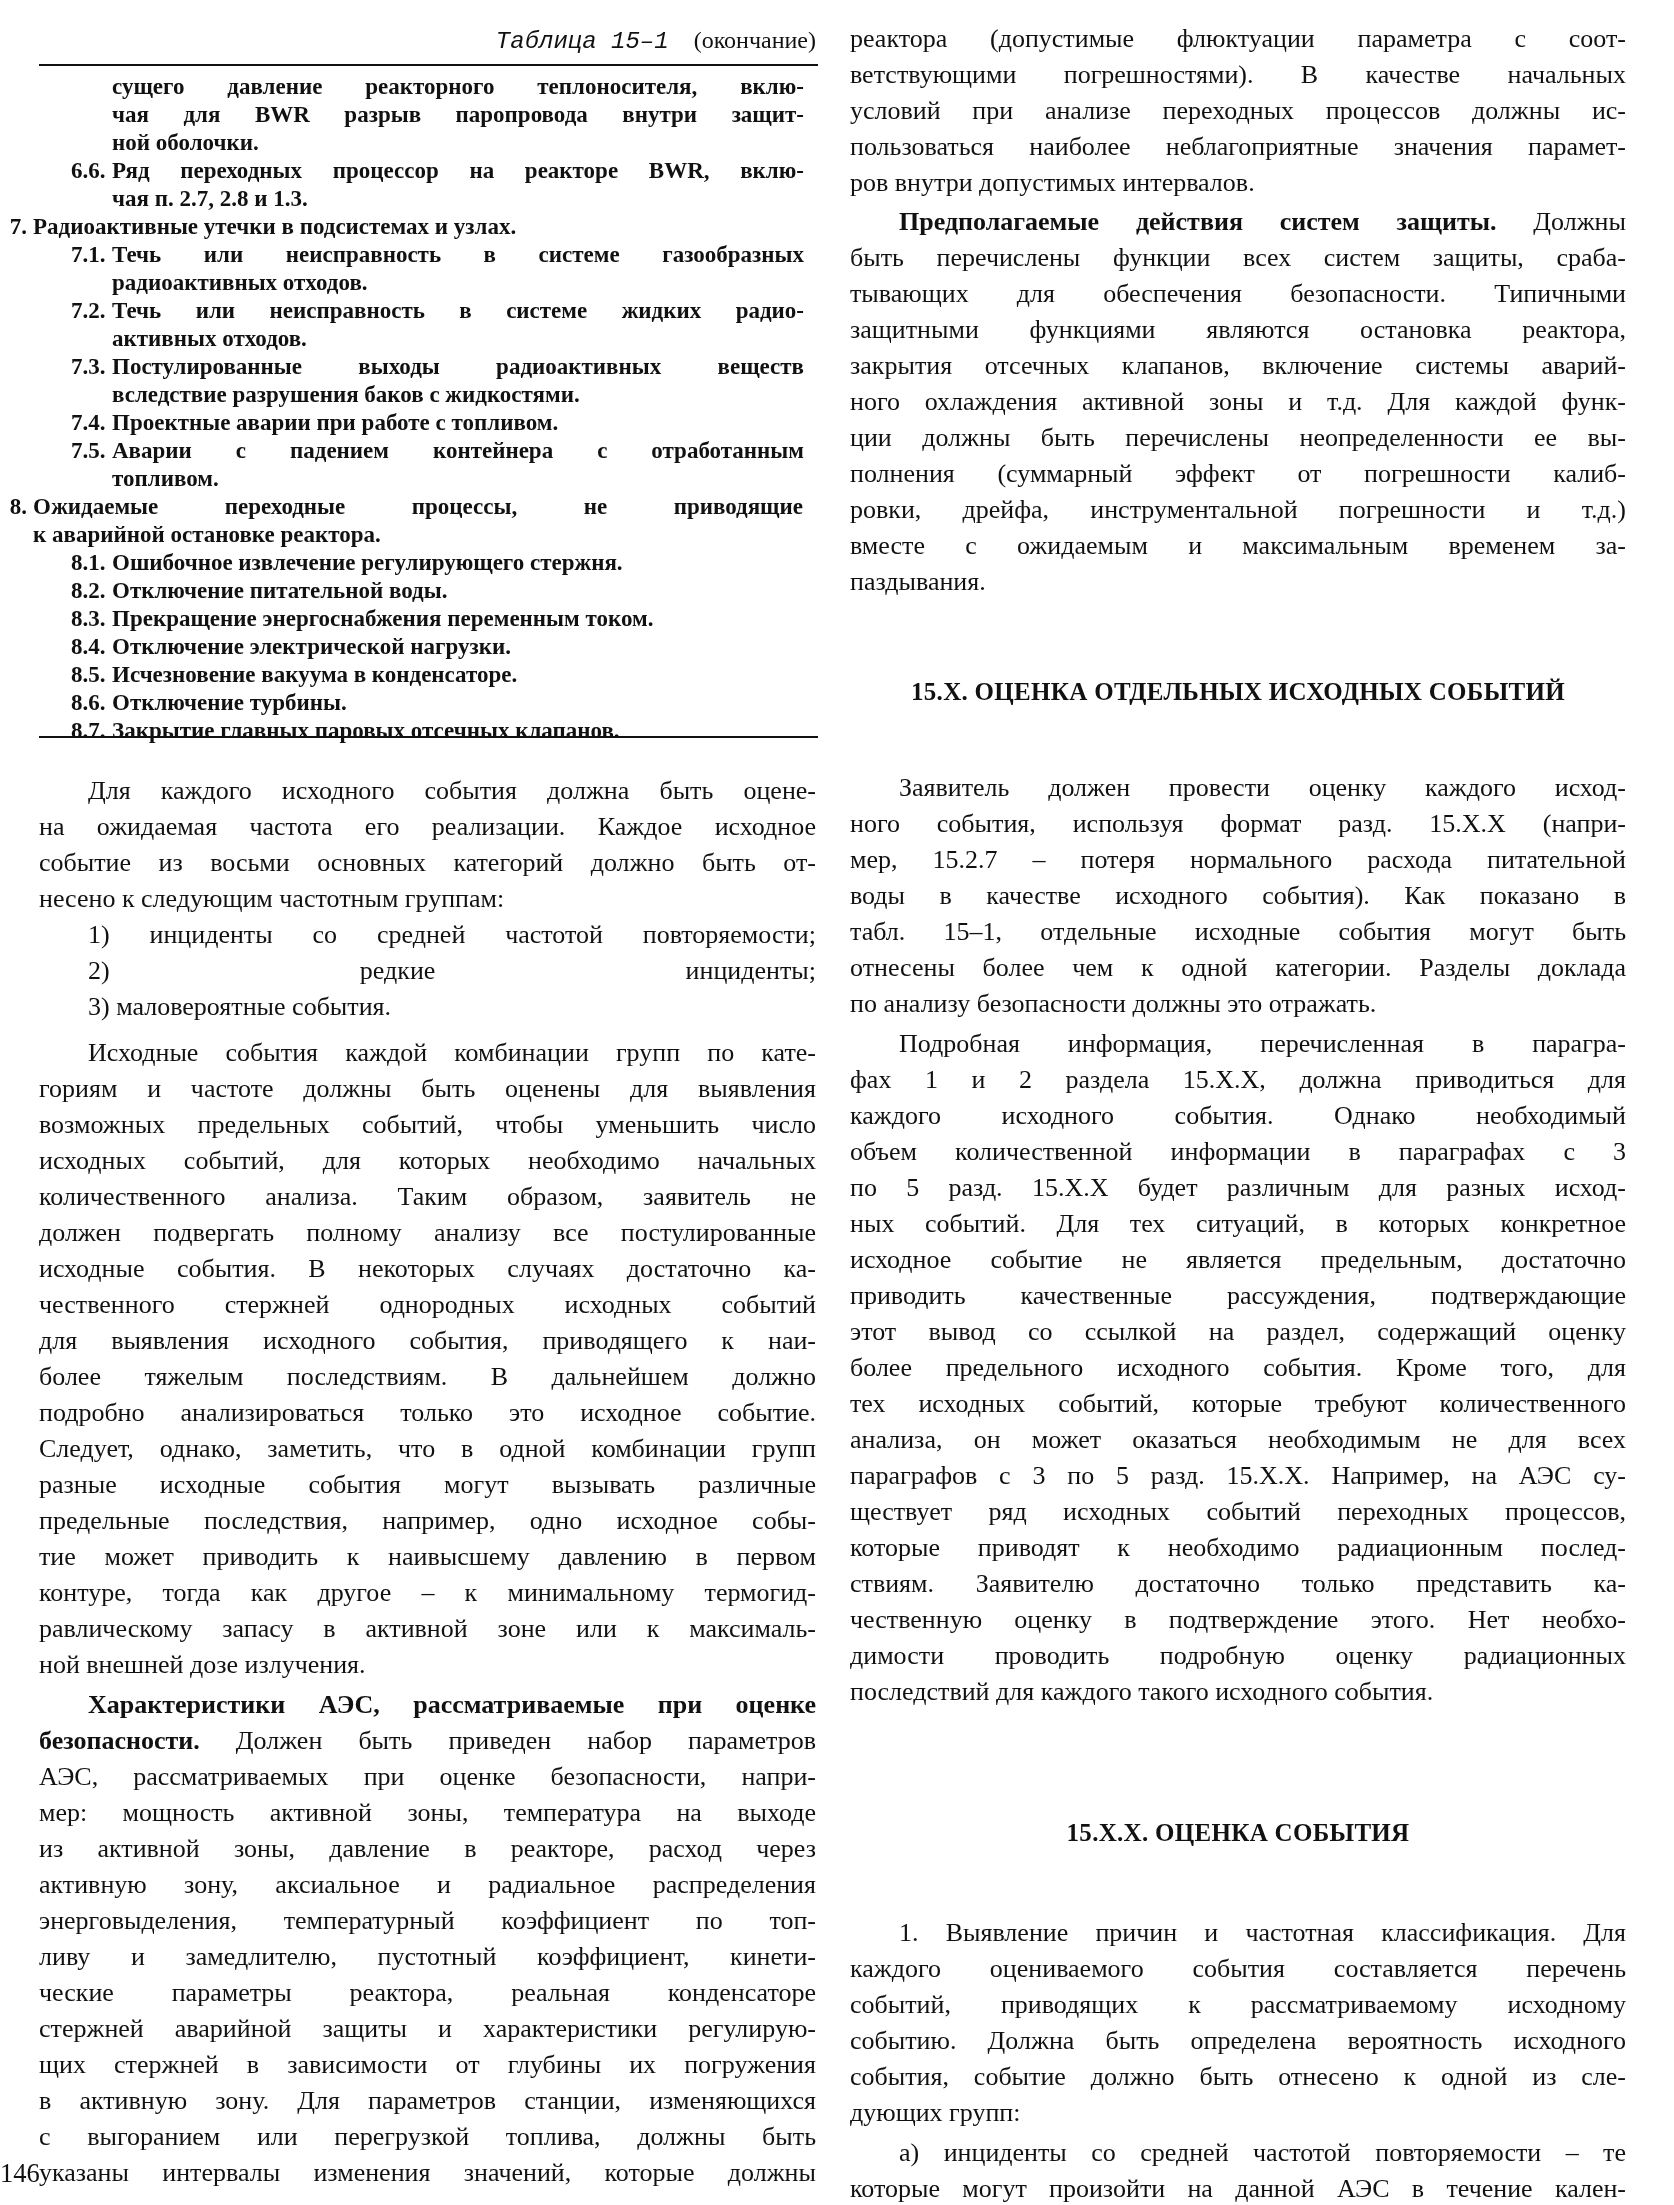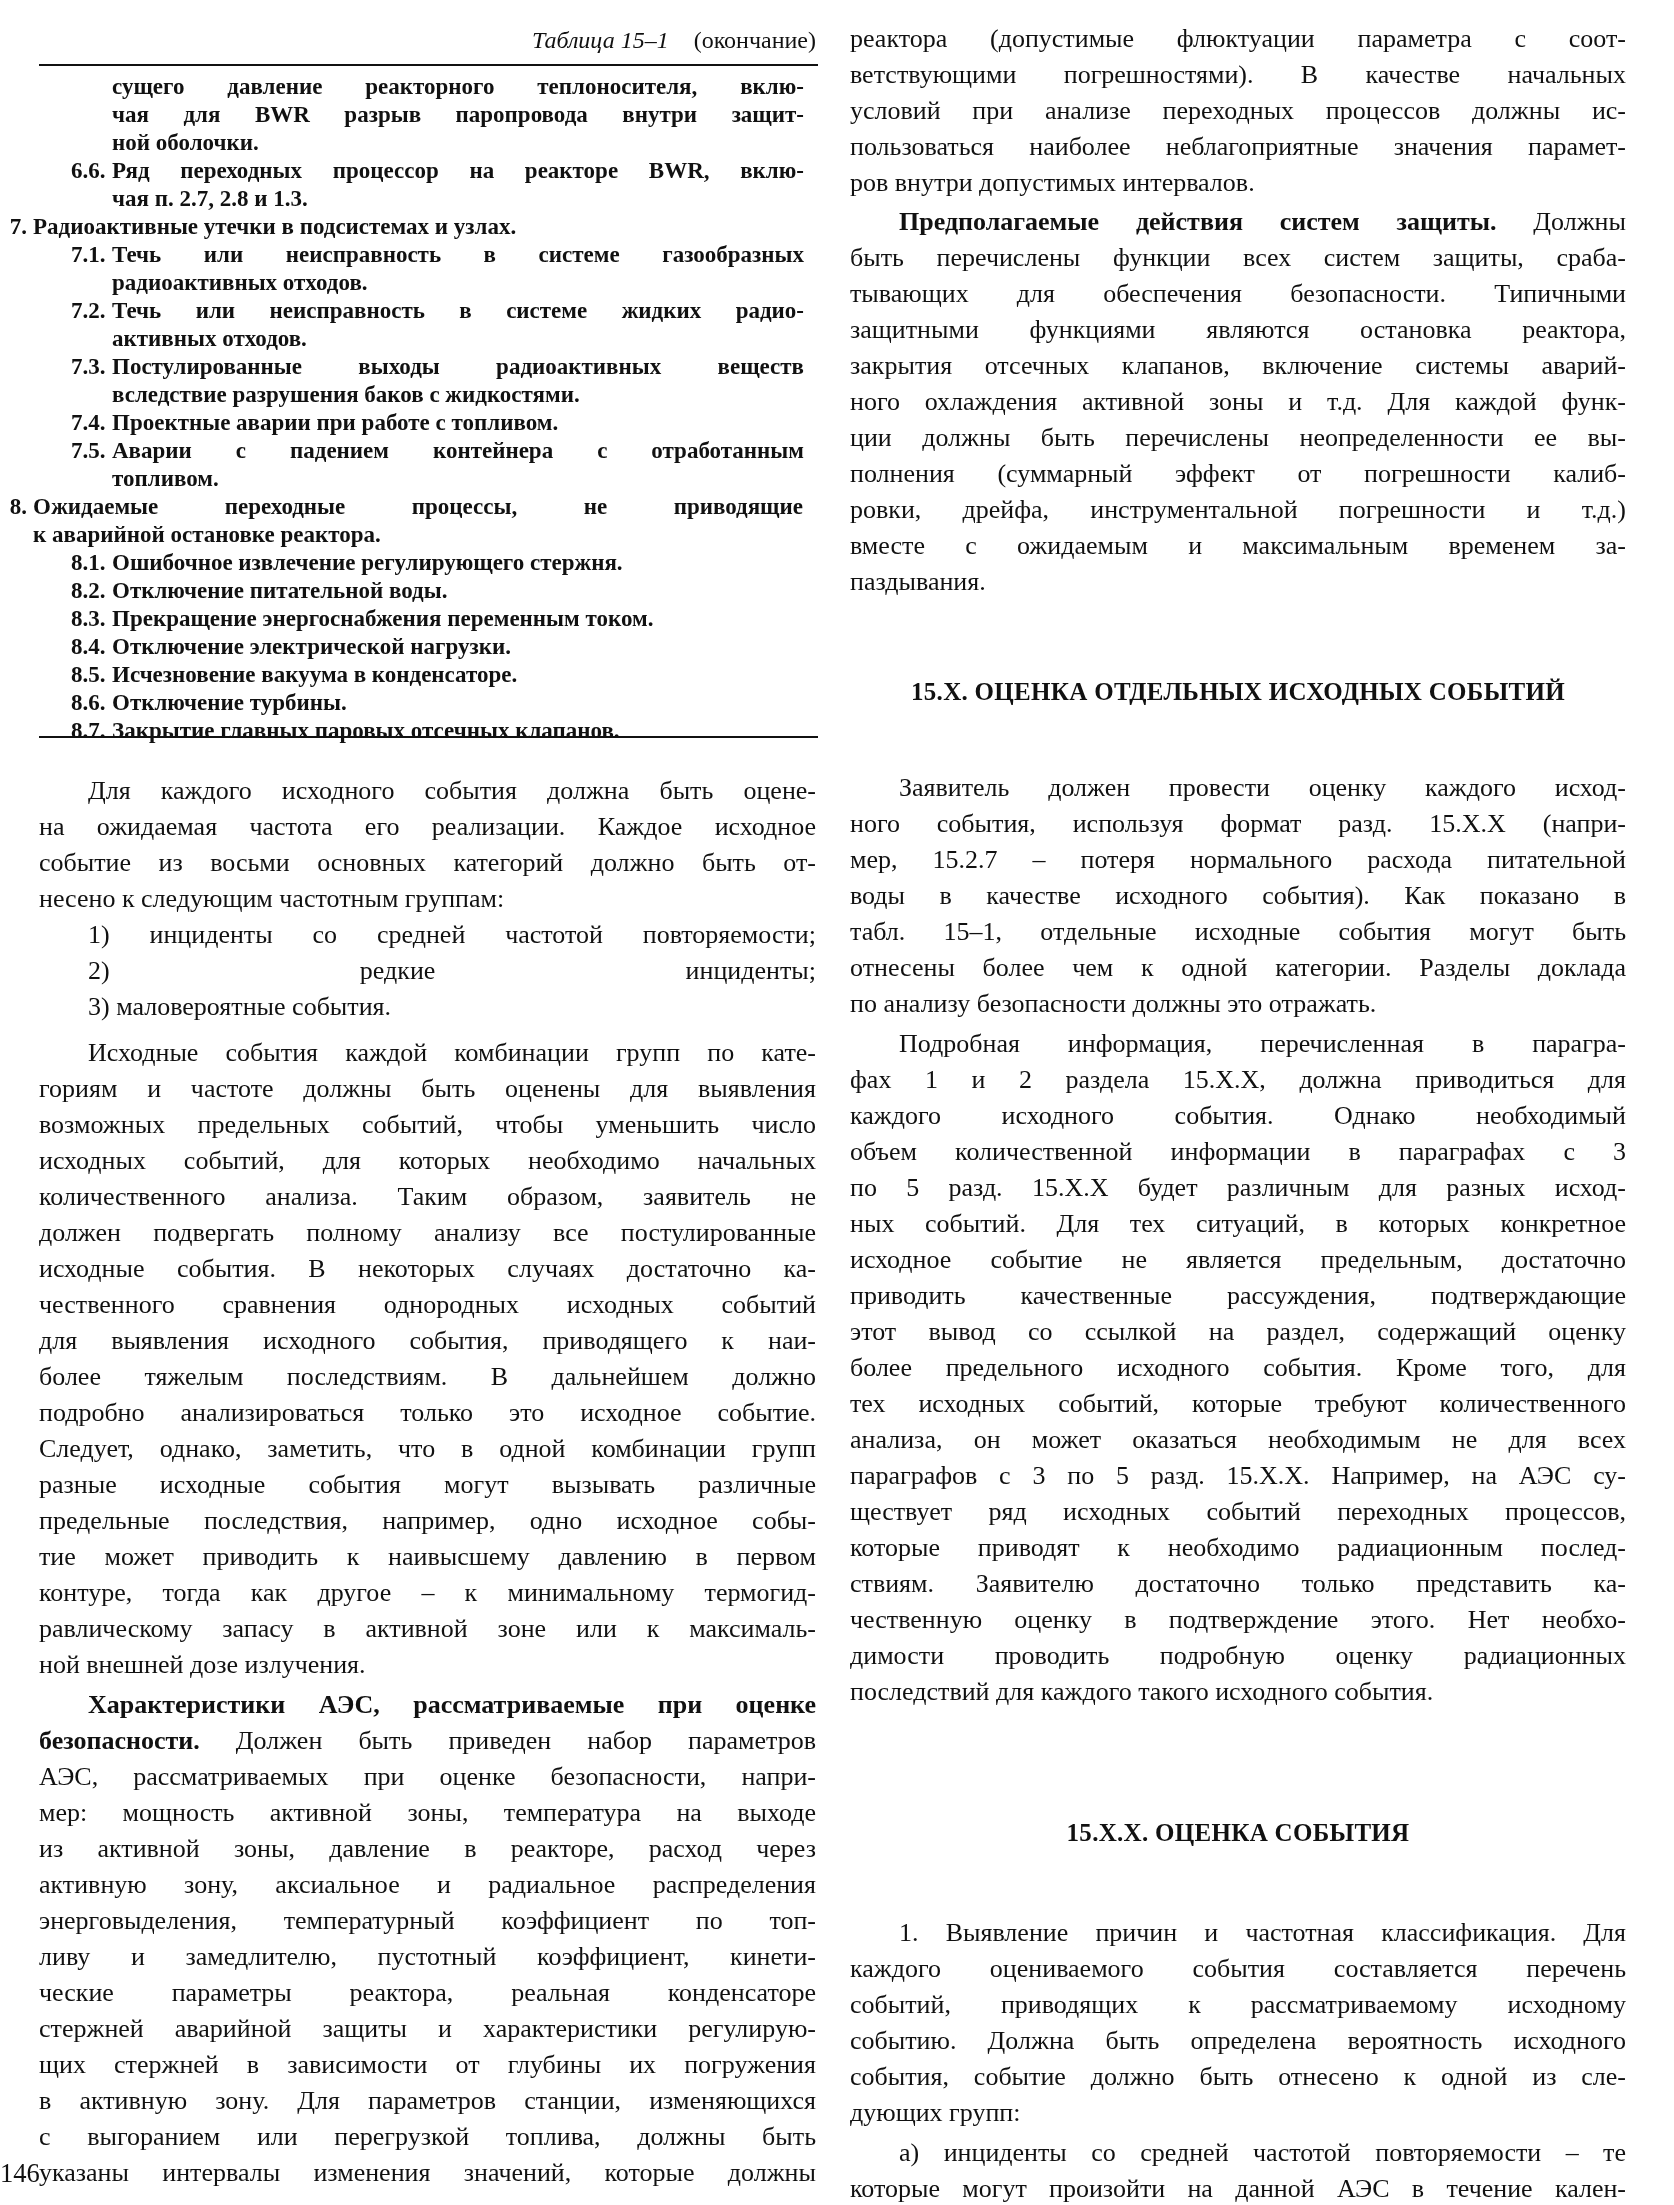--- a/index.html
+++ b/index.html
@@ -8,21 +8,21 @@
   .col { position: absolute; }
   .left { left: 39px; width: 777px; }
   .right { left: 850px; width: 776px; }
   .line { white-space: nowrap; display: block; text-align: justify; text-align-last: justify; }
   .line.last { text-align-last: left; }
   .line.center { text-align: center; text-align-last: center; }
 
   
   .tcap { position: absolute; left: 39px; width: 777px; top: 26.5px; height: 32px;
           text-align: right; font-size: 24px; }
-  .tcap .it { font-style: italic; }
+  .tcap .it { font-style: italic; font-family: Liberation Mono, monospace; }
   .tcap .b { font-weight: normal; margin-left: 25px; }
   .rule { position: absolute; left: 39px; width: 779px; height: 2.1px; background: #111; }
   .rule.top { top: 64px; }
   .rule.bottom { top: 736px; }
   .tbl { position: absolute; left: 0; top: 73px; width: 818px; font-size: 23px; line-height: 28px; font-weight: bold; }
   .tbl .row { position: relative; display: block; }
   .tbl .num { position: absolute; white-space: nowrap; }
   .tbl .txt { display: block; }
   .l1 .num { left: 9.8px; } .l1 .txt { margin-left: 33px; width: 770px; }
   .l2 .num { left: 71px; } .l2 .txt { margin-left: 112px; width: 692px; }
@@ -144,21 +144,21 @@
       <span class="line last" style="padding-left: 49px;">3) маловероятные события.</span>
     </div>
     <div style="margin-top: 9.8px;">
       <span class="line" style="padding-left: 49px;">Исходные события каждой   комбинации групп по кате-</span>
       <span class="line">гориям и частоте должны быть оценены для выявления</span>
       <span class="line">возможных предельных событий, чтобы уменьшить число</span>
       <span class="line">исходных событий, для которых необходимо начальных</span>
       <span class="line">количественного анализа. Таким образом, заявитель не</span>
       <span class="line">должен подвергать полному анализу все постулированные</span>
       <span class="line">исходные события. В некоторых случаях достаточно ка-</span>
-      <span class="line">чественного сравнения однородных исходных событий</span>
+      <span class="line">чественного стержней однородных исходных событий</span>
       <span class="line">для выявления исходного события, приводящего к наи-</span>
       <span class="line">более тяжелым последствиям. В дальнейшем должно</span>
       <span class="line">подробно анализироваться только это исходное событие.</span>
       <span class="line">Следует, однако, заметить, что в одной комбинации групп</span>
       <span class="line">разные исходные события могут вызывать различные</span>
       <span class="line">предельные последствия, например, одно исходное собы-</span>
       <span class="line">тие может приводить к наивысшему давлению в первом</span>
       <span class="line">контуре, тогда как другое – к минимальному термогид-</span>
       <span class="line">равлическому запасу в активной зоне или к максималь-</span>
       <span class="line last">ной внешней дозе излучения.</span>

